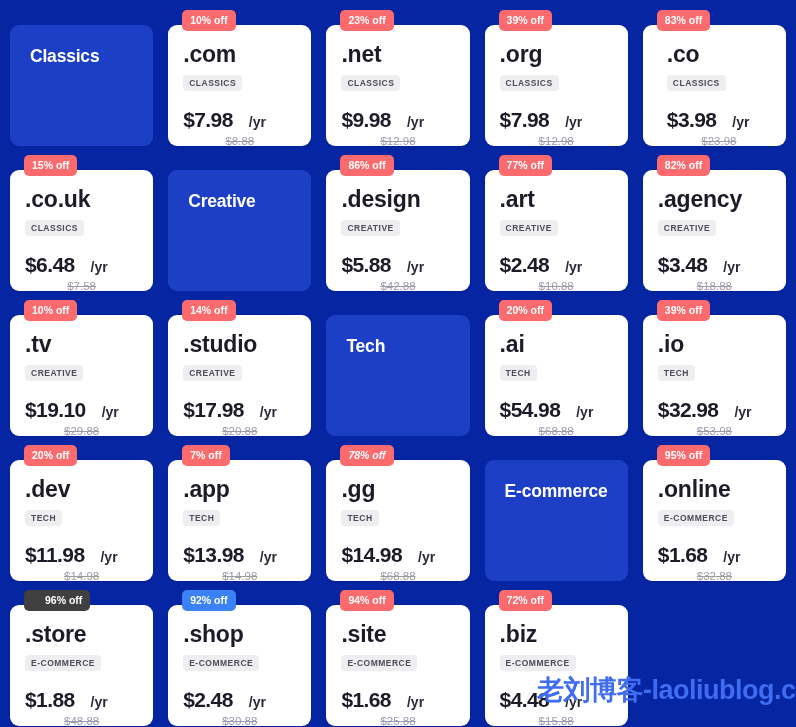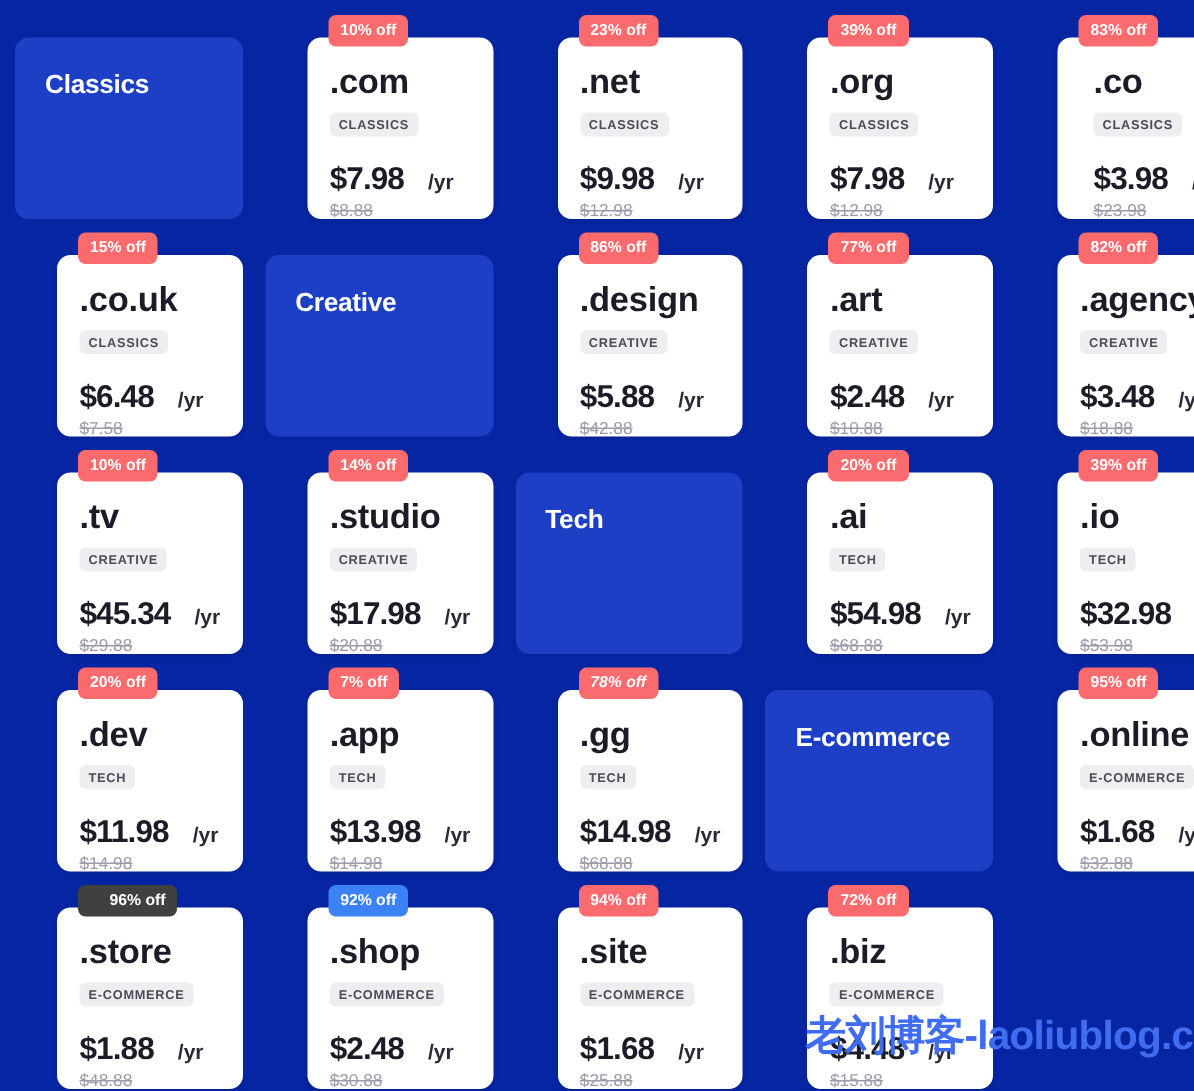--- a/index.html
+++ b/index.html
@@ -47,21 +47,20 @@
     font-weight: bold;
     letter-spacing: -0.2px;
     line-height: 1.1;
   }
 
   
   .domain-cell {
     position: relative;
     padding-top: 15px;
     padding-bottom: 9px;
-    margin-left: 28px;
   }
   .card {
     position: relative;
     width: 100%;
     height: 100%;
     background: #ffffff;
     border-radius: 9px;
     padding: 16px 15px 0 15px;
     box-shadow: 0 1px 3px rgba(0,0,0,0.10);
   }
@@ -117,20 +116,21 @@
     font-weight: bold;
     color: #2a2a36;
     margin-left: 0px;
   }
   .old-price {
     margin-top: 6px;
     font-size: 11.5px;
     color: #9b9bab;
     text-decoration: line-through;
     line-height: 1;
+    text-align: center;
   }
 
   
   #watermark {
     position: absolute;
     left: 537px;
     top: 672px;
     font-size: 27px;
     font-weight: bold;
     color: #3f6cf0;
@@ -249,21 +249,21 @@
         </div>
         <div class="old-price">$18.88</div>
       </div>
     </div>
     <div class="domain-cell">
       <div class="badge" style="background: rgb(251, 106, 109);">10% off</div>
       <div class="card" style="background: rgb(255, 255, 255);">
         <div class="tld">.tv</div>
         <div><span class="tag">CREATIVE</span></div>
         <div class="price-row">
-          <span class="price">$45.34</span>
+          <span class="price">$19.10</span>
           <span class="per">/yr</span>
         </div>
         <div class="old-price">$29.88</div>
       </div>
     </div>
     <div class="domain-cell">
       <div class="badge" style="background: rgb(251, 106, 109);">14% off</div>
       <div class="card" style="background: rgb(255, 255, 255);">
         <div class="tld">.studio</div>
         <div><span class="tag">CREATIVE</span></div>

